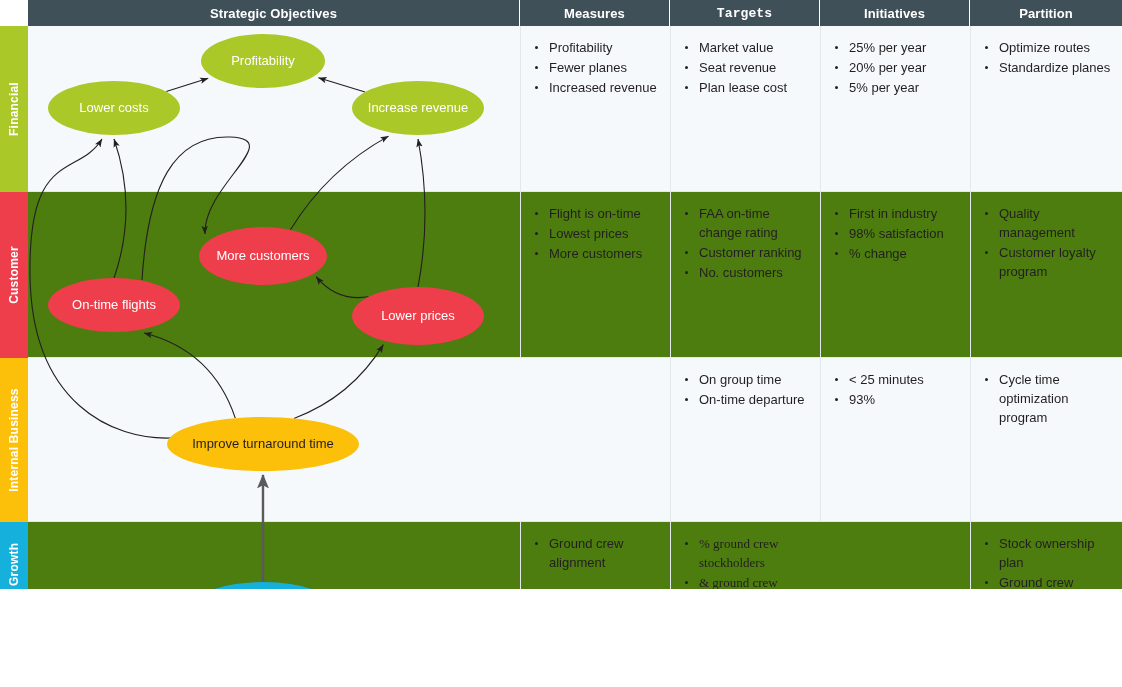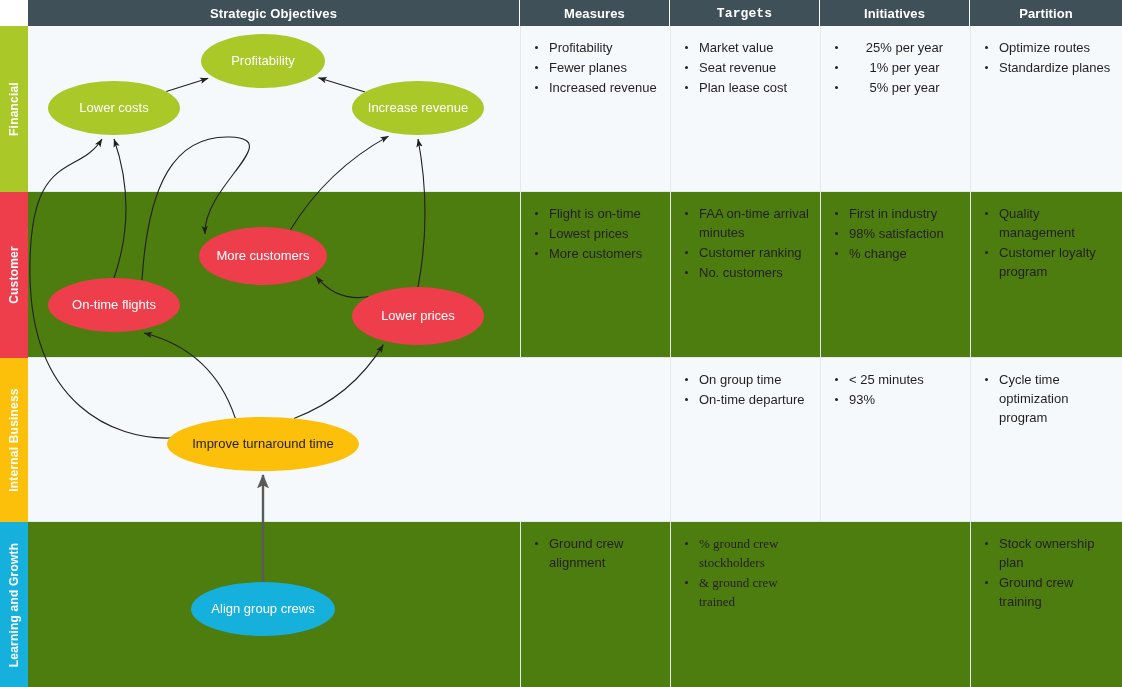--- a/index.html
+++ b/index.html
@@ -4,21 +4,21 @@
 <title>Strategy Map</title>
 <style>
   html,body{margin:0;padding:0;background:#ffffff;}
   body{
     font-family:"Liberation Sans", sans-serif;
     -webkit-font-smoothing:antialiased;
   }
   #root{
     position:relative;
     width:1122px;
-    height:687px;
+    height:589px;
     overflow:hidden;
     background:#ffffff;
   }
 
   
   .hdr-row{
     position:absolute;
     left:0; top:0;
     width:1122px; height:26px;
     display:flex;
@@ -157,24 +157,24 @@
           <li>Increased revenue</li>
         </ul>
       </div>
       <div class="cell" style="left: 642px; width: 150px;">
         <ul>
           <li>Market value</li>
           <li>Seat revenue</li>
           <li>Plan lease cost</li>
         </ul>
       </div>
-      <div class="cell" style="left: 792px; width: 150px; text-align: center;">
+      <div class="cell" style="left: 792px; width: 150px;">
         <ul>
           <li>25% per year</li>
-          <li>1% per year</li>
+          <li>20% per year</li>
           <li>5% per year</li>
         </ul>
       </div>
       <div class="cell" style="left: 942px; width: 152px;">
         <ul>
           <li>Optimize routes</li>
           <li>Standardize planes</li>
         </ul>
       </div>
     </div>
@@ -182,21 +182,21 @@
       <div class="cell map-cell" style="left: 0px; width: 492px;"></div>
       <div class="cell" style="left: 492px; width: 150px;">
         <ul>
           <li>Flight is on-time</li>
           <li>Lowest prices</li>
           <li>More customers</li>
         </ul>
       </div>
       <div class="cell" style="left: 642px; width: 150px;">
         <ul>
-          <li>FAA on-time arrival minutes</li>
+          <li>FAA on-time change rating</li>
           <li>Customer ranking</li>
           <li>No. customers</li>
         </ul>
       </div>
       <div class="cell" style="left: 792px; width: 150px;">
         <ul>
           <li>First in industry</li>
           <li>98% satisfaction</li>
           <li>% change</li>
         </ul>

